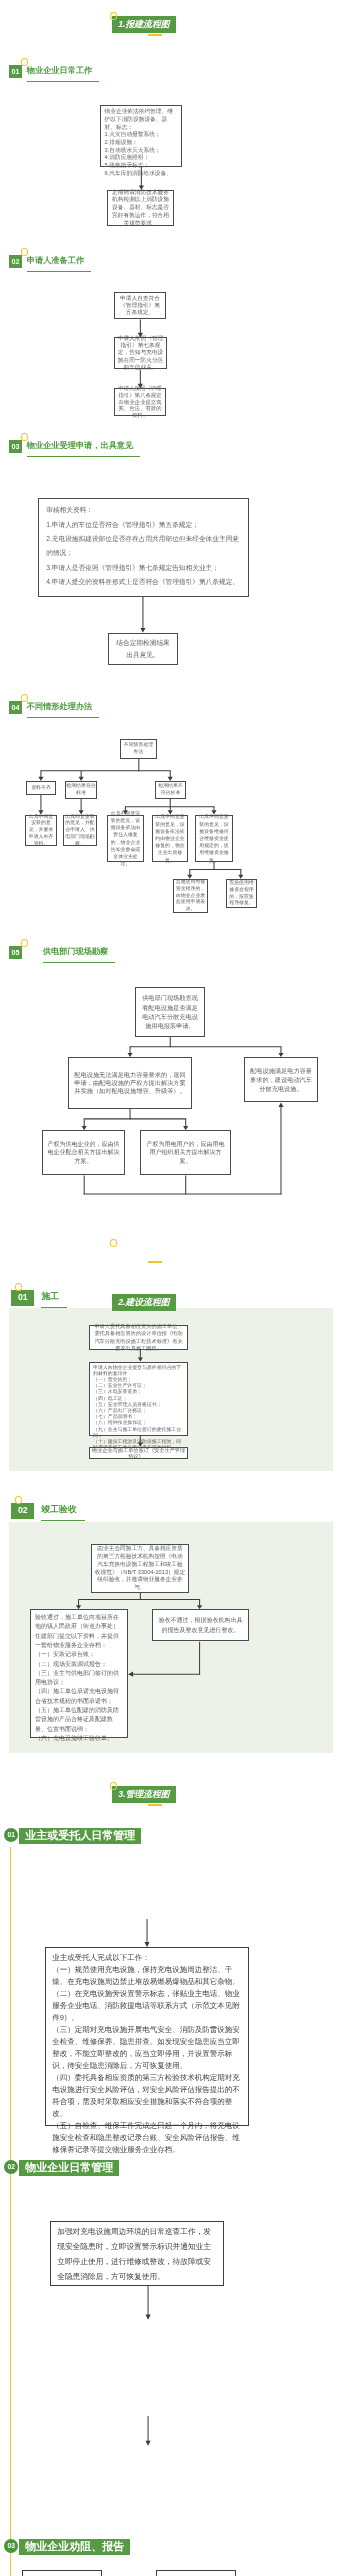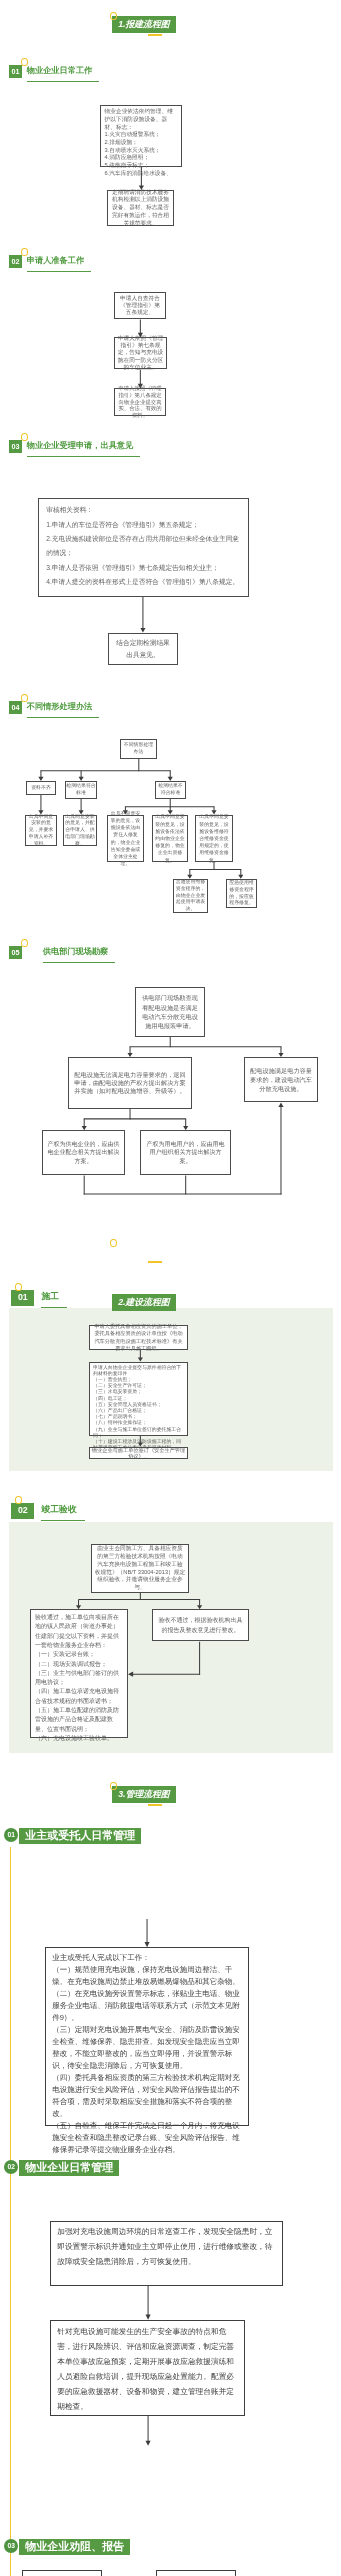--- a/index.html
+++ b/index.html
@@ -248,22 +248,21 @@
 （一）规范使用充电设施，保持充电设施周边整洁、干燥。在充电设施周边禁止堆放易燃易爆物品和其它杂物。
 （二）在充电设施旁设置警示标志，张贴业主电话、物业服务企业电话、消防救援电话等联系方式（示范文本见附件9）。
 （三）定期对充电设施开展电气安全、消防及防雷设施安全检查、维修保养、隐患排查。如发现安全隐患应当立即整改，不能立即整改的，应当立即停用，并设置警示标识，待安全隐患消除后，方可恢复使用。
 （四）委托具备相应资质的第三方检验技术机构定期对充电设施进行安全风险评估，对安全风险评估报告提出的不符合项，需及时采取相应安全措施和落实不符合项的整改。
 （五）自检查、维保工作完成之日起一个月内，将充电设施安全检查和隐患整改记录台账、安全风险评估报告、维修保养记录等提交物业服务企业存档。</div>
 
   <div class="sh3" style="left:4.1px;top:2160px;">
     <span class="sh3-circle">02</span>
     <span class="sh3-banner">物业企业日常管理</span>
   </div>
-  <div class="bx b3 la" style="left:50px;top:2221px;width:233px;height:65px;font-size:7.7px;line-height:15px;padding:1.5px 6.2px;">加强对充电设施周边环境的日常巡查工作，发现安全隐患时，立即设置警示标识并通知业主立即停止使用，进行维修或整改，待故障或安全隐患消除后，方可恢复使用。</div>
-  <div class="bx b3 la" style="left:50px;top:2320px;width:195px;height:96px;font-size:7.7px;line-height:15px;padding:2.6px 6.2px;">针对充电设施可能发生的生产安全事故的特点和危害，进行风险辨识、评估和应急资源调查，制定完善本单位事故应急预案，定期开展事故应急救援演练和人员避险自救培训，提升现场应急处置能力。配置必要的应急救援器材、设备和物资，建立管理台账并定期检查。</div>
+  <div class="bx b3 la" style="left:50px;top:2221px;width:174px;height:65px;font-size:7.7px;line-height:15px;padding:1.5px 6.2px;">加强对充电设施周边环境的日常巡查工作，发现安全隐患时，立即设置警示标识并通知业主立即停止使用，进行维修或整改，待故障或安全隐患消除后，方可恢复使用。</div>
 
   <div class="sh3" style="left:4.1px;top:2539px;">
     <span class="sh3-circle">03</span>
     <span class="sh3-banner">物业企业劝阻、报告</span>
   </div>
   <div class="bx b3 la" style="left:21.6px;top:2570px;width:80px;height:70px;font-size:6px;line-height:10.8px;padding:2.6px 3.6px;">发现业主或受托人未按规定开展充电设施安全检查、维修保养和安全风险评估的，需及时督促其落实整改并向其发出《安全隐患告知书》。</div>
   <div class="bx b3 la" style="left:156px;top:2570px;width:80px;height:70px;font-size:6px;line-height:10.8px;padding:2.6px 3.6px;">对不按规定擅自安装充电设施的业主，需对其进行劝告阻止，发出《违规行为告知书》，并将《违规行为整改通知书》在物业管理区域内显著位置予以公告。</div>
 
 </div>
 

